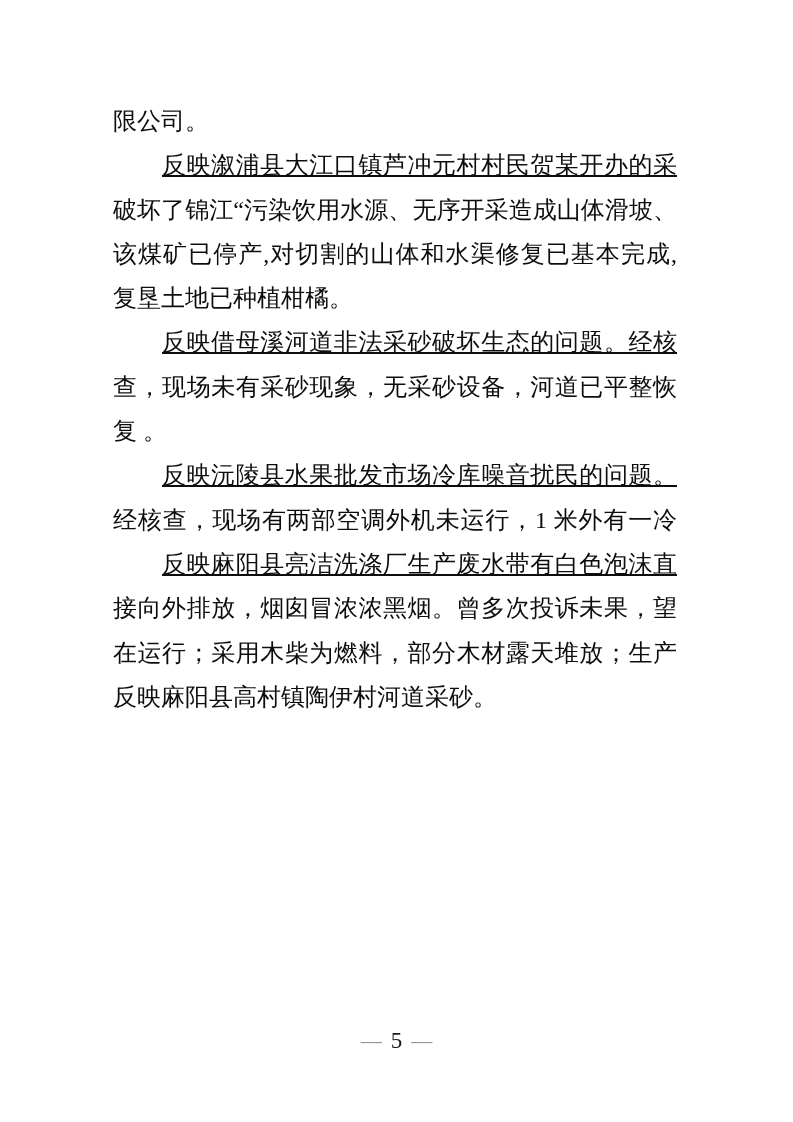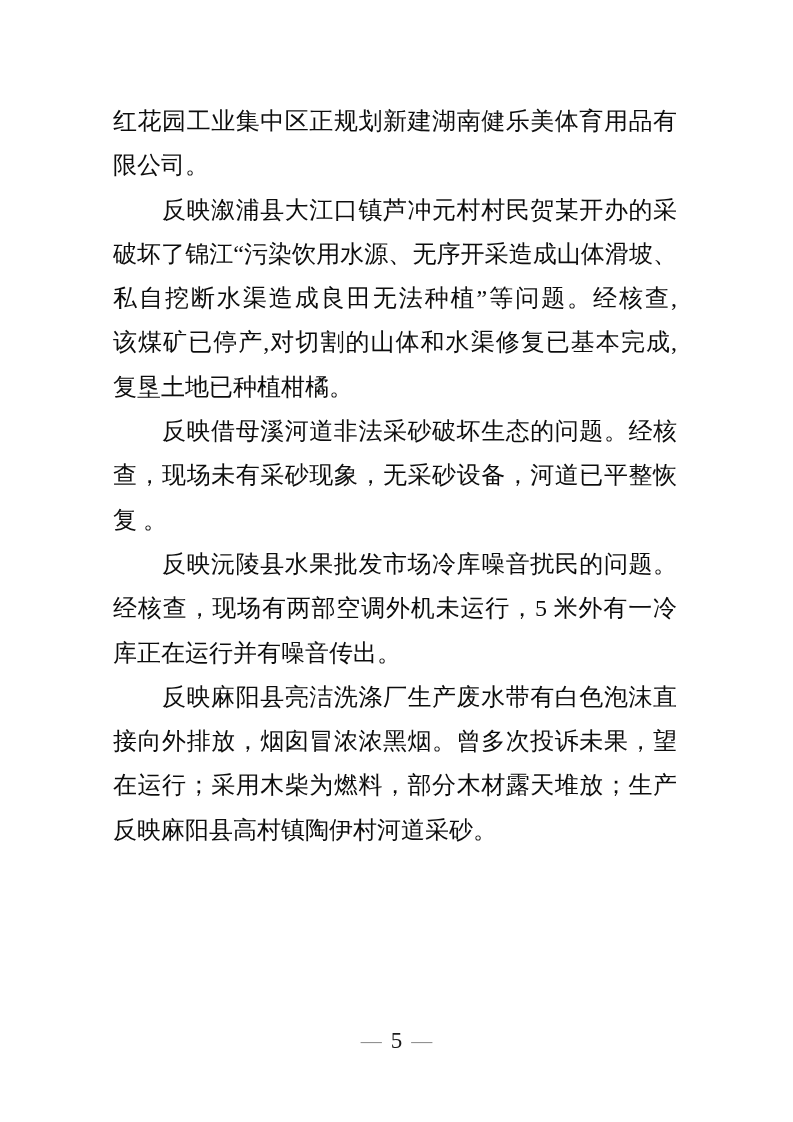--- a/index.html
+++ b/index.html
@@ -34,20 +34,21 @@
     text-align-last: justify;
   }
   
   .end {
     text-align: right;
     text-align-last: left;
   }
   
   .indent {
     text-indent: 49px;
+    text-decoration: underline;
   }
   .footer {
     position: absolute;
     top: 1027px;
     left: 0;
     width: 793px;
     text-align: center;
     font-size: 23px;
     line-height: 28px;
   }
@@ -58,33 +59,30 @@
   .footer .num {
     color: #1a1a1a;
     margin: 0 9px;
   }
 </style>
 </head>
 <body>
 
 <div class="page">
   <div class="text-block">
-    <div class="line fill">红花园工业集中区正规划新建湖南健乐美体育用品有</div>
     <div class="line end">限公司。</div>
     <div class="line fill indent">反映溆浦县大江口镇芦冲元村村民贺某开办的采</div>
     <div class="line fill">破坏了锦江“污染饮用水源、无序开采造成山体滑坡、</div>
-    <div class="line fill">私自挖断水渠造成良田无法种植”等问题。经核查,</div>
     <div class="line fill">该煤矿已停产,对切割的山体和水渠修复已基本完成,</div>
     <div class="line end">复垦土地已种植柑橘。</div>
     <div class="line fill indent">反映借母溪河道非法采砂破坏生态的问题。经核</div>
     <div class="line fill">查，现场未有采砂现象，无采砂设备，河道已平整恢</div>
     <div class="line end">复 。</div>
     <div class="line fill indent">反映沅陵县水果批发市场冷库噪音扰民的问题。</div>
-    <div class="line fill">经核查，现场有两部空调外机未运行，5 米外有一冷</div>
-    <div class="line end">库正在运行并有噪音传出。</div>
+    <div class="line fill">经核查，现场有两部空调外机未运行，1 米外有一冷</div>
     <div class="line fill indent">反映麻阳县亮洁洗涤厂生产废水带有白色泡沫直</div>
     <div class="line fill">接向外排放，烟囱冒浓浓黑烟。曾多次投诉未果，望</div>
     <div class="line fill">在运行；采用木柴为燃料，部分木材露天堆放；生产</div>
     <div class="line end">反映麻阳县高村镇陶伊村河道采砂。</div>
   </div>
 
   <div class="footer">
     <span class="dash">—</span><span class="num">5</span><span class="dash">—</span>
   </div>
 </div>

